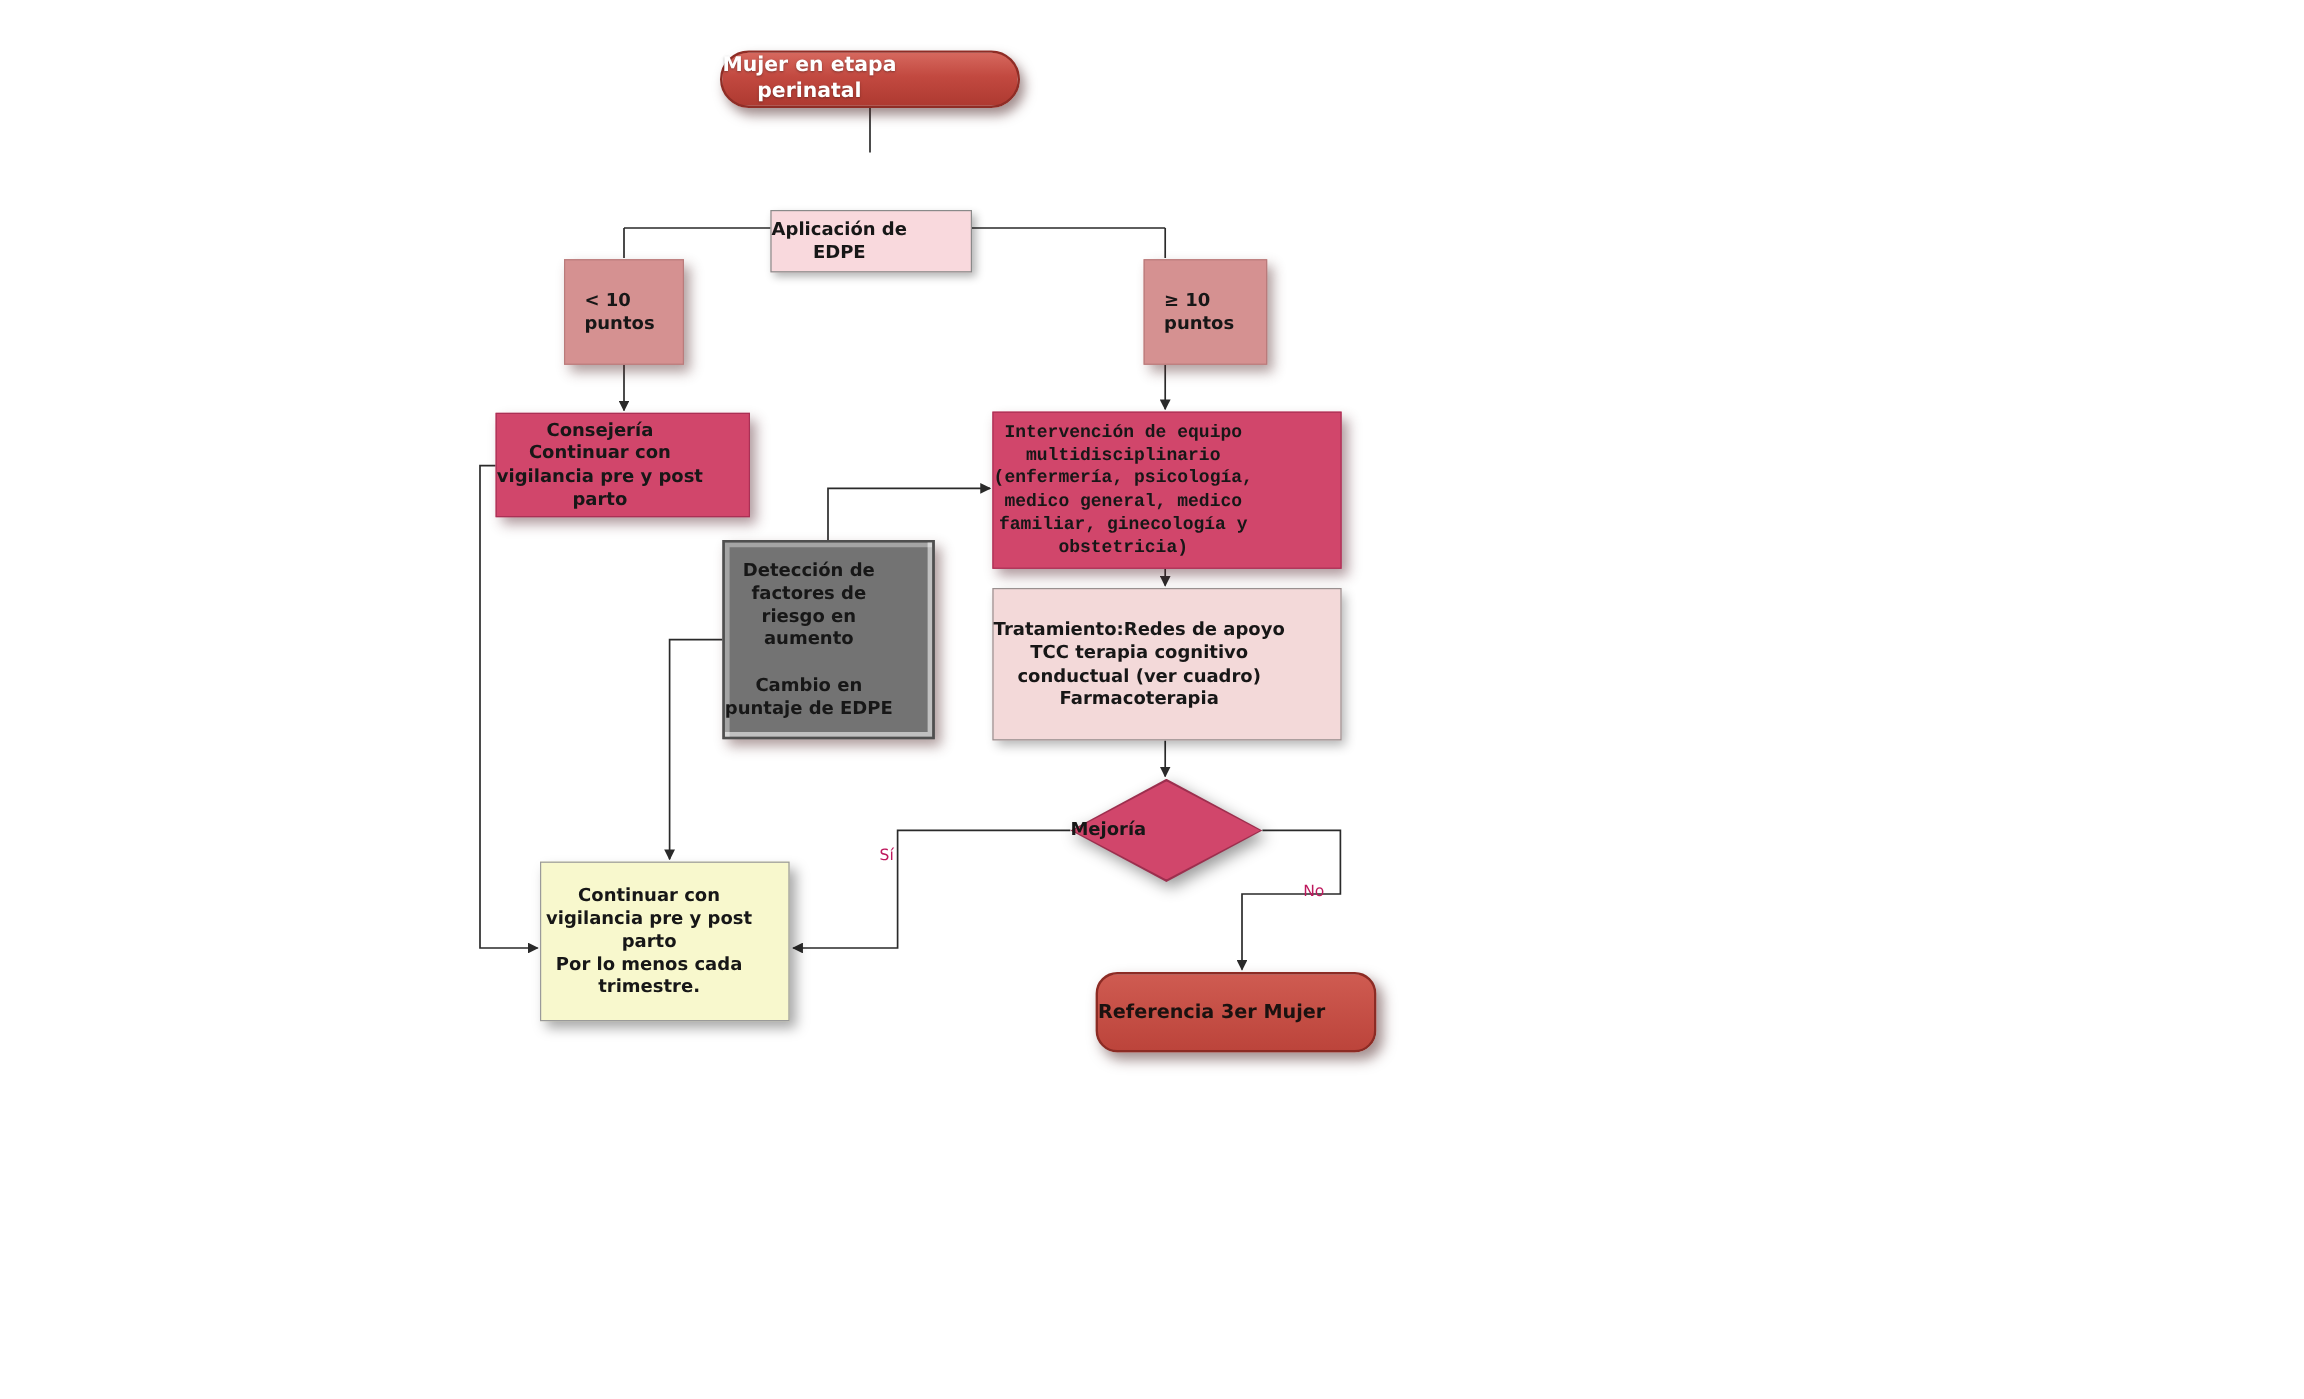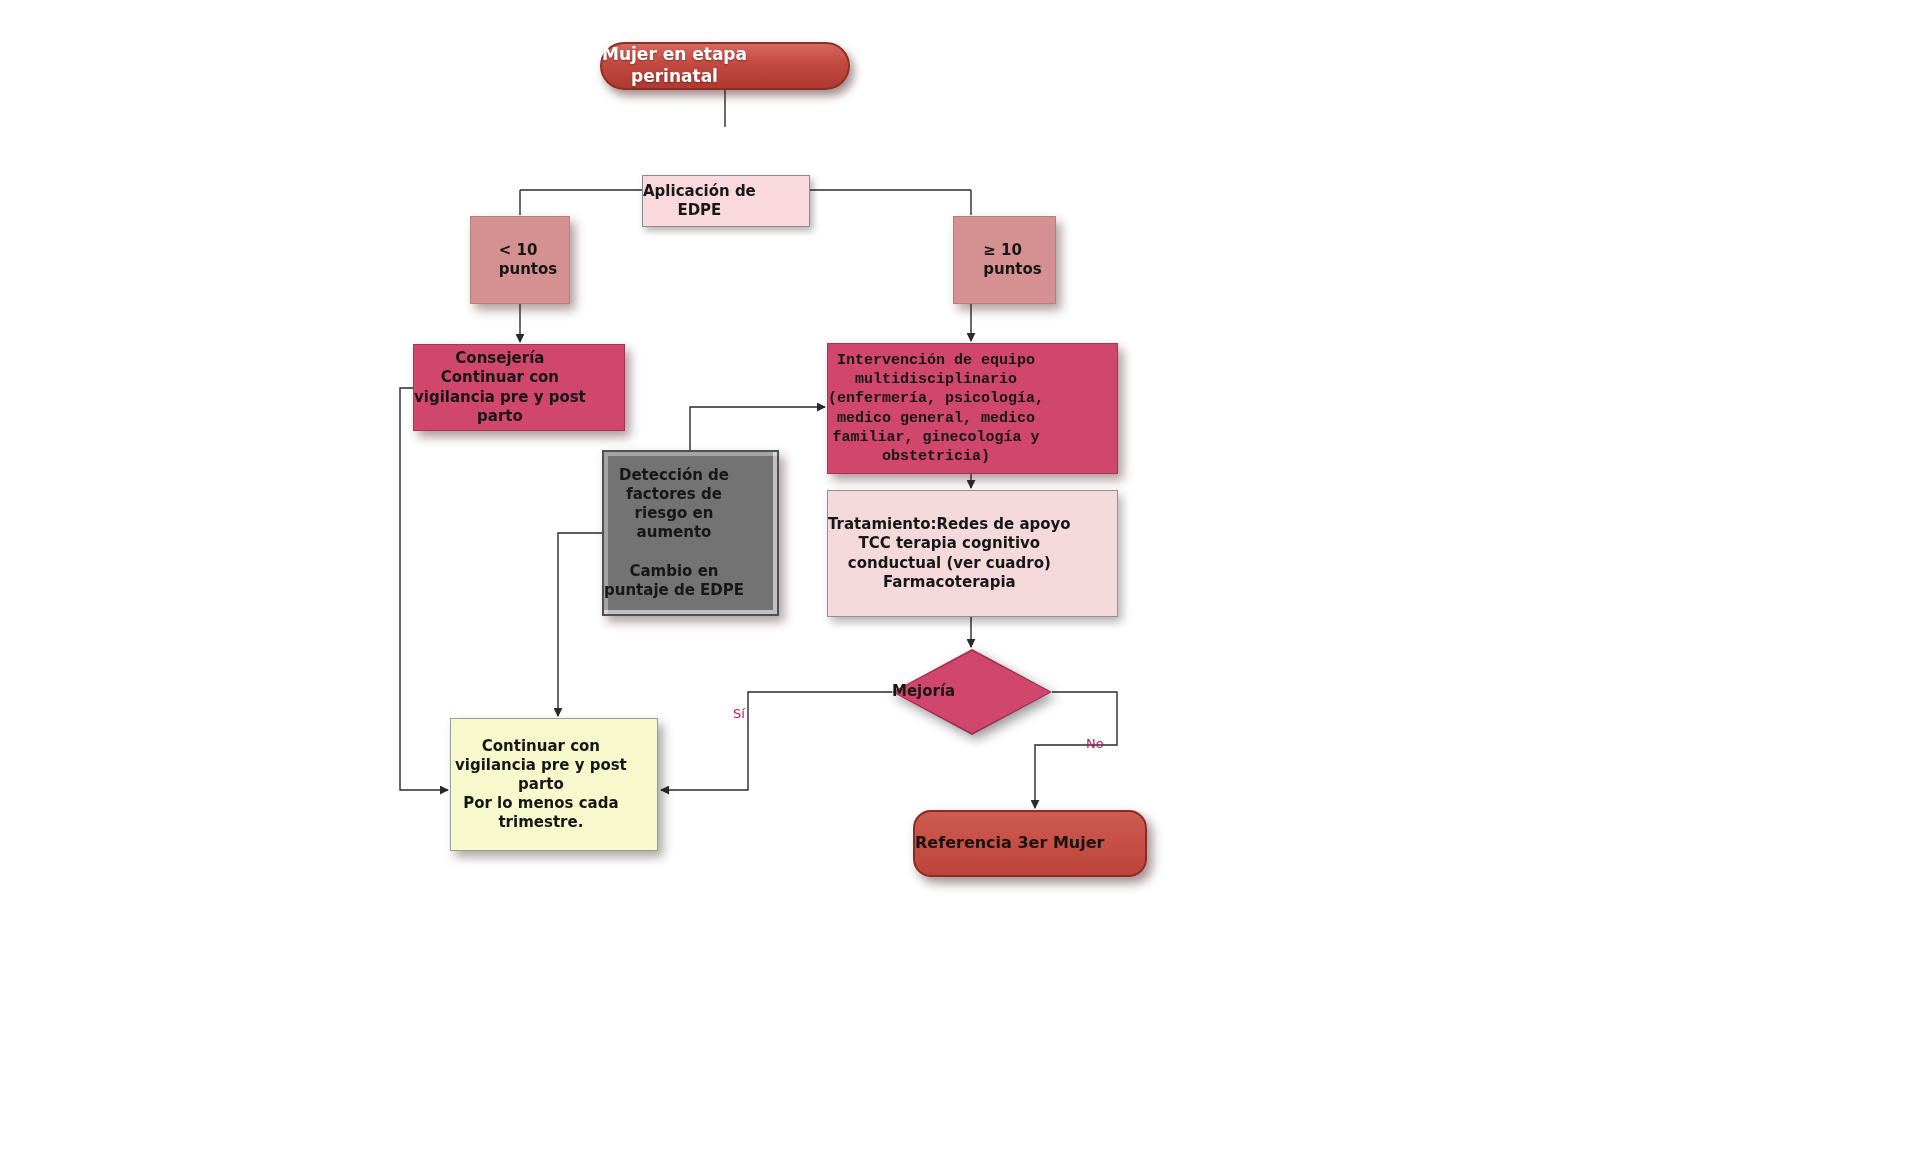--- a/index.html
+++ b/index.html
@@ -48,21 +48,21 @@
     border: 1px solid #8a8a8a;
     font-size: 15px;
     box-shadow: 3px 4px 7px rgba(0,0,0,.3);
     margin-top: 48px;
   }
   
   .n-lt10, .n-gte10 {
     background: #d59191;
     border: 1px solid #b97b7b;
     font-size: 15px;
-    justify-content: center;
+    justify-content: flex-start;
     padding-left: 16px;
     text-align: left;
     box-shadow: 5px 6px 10px rgba(80,40,40,.45);
   }
   .n-lt10  { left: 470px; top: 216px; width: 100px; height: 88px; }
   .n-gte10 { left: 920px; top: 216px; width: 103px; height: 88px; margin-left: 33px; }
 
   
   .n-consejeria, .n-intervencion {
     background: #d1466b;

